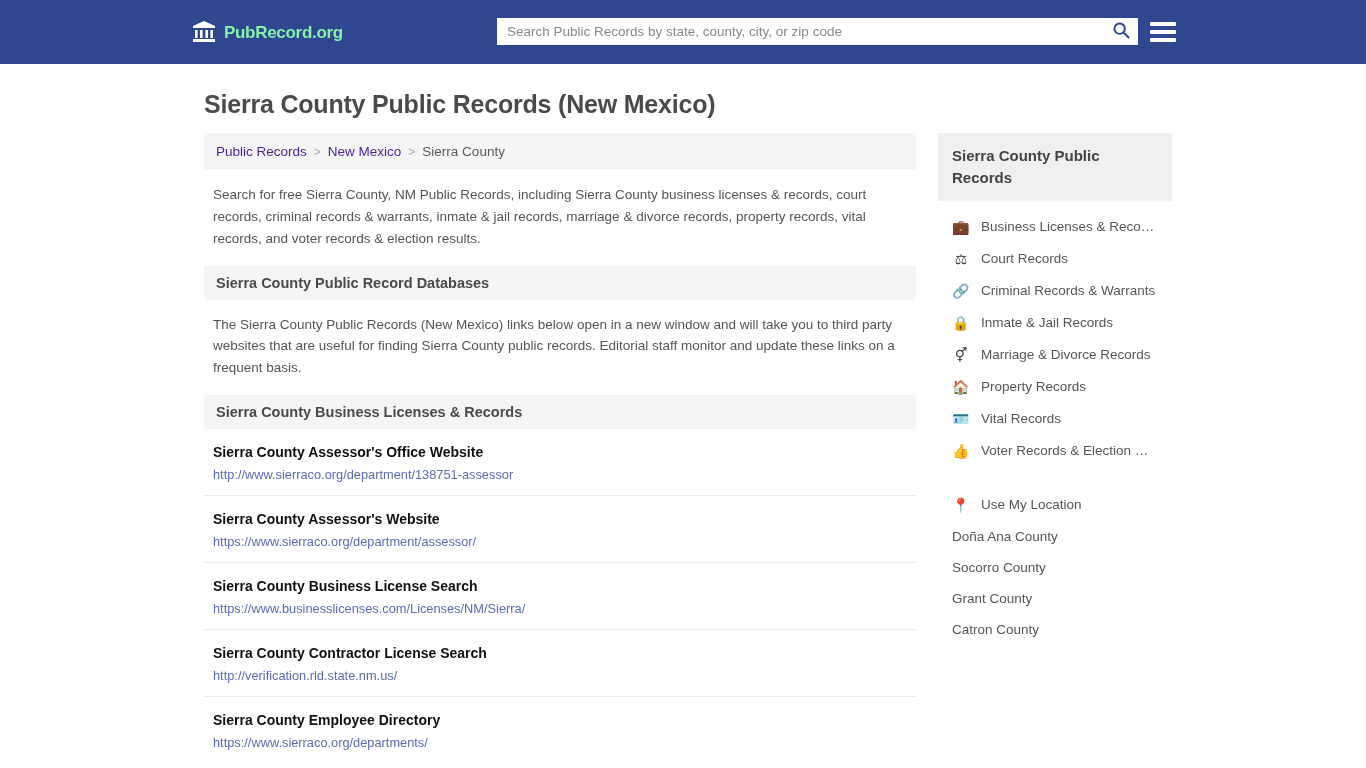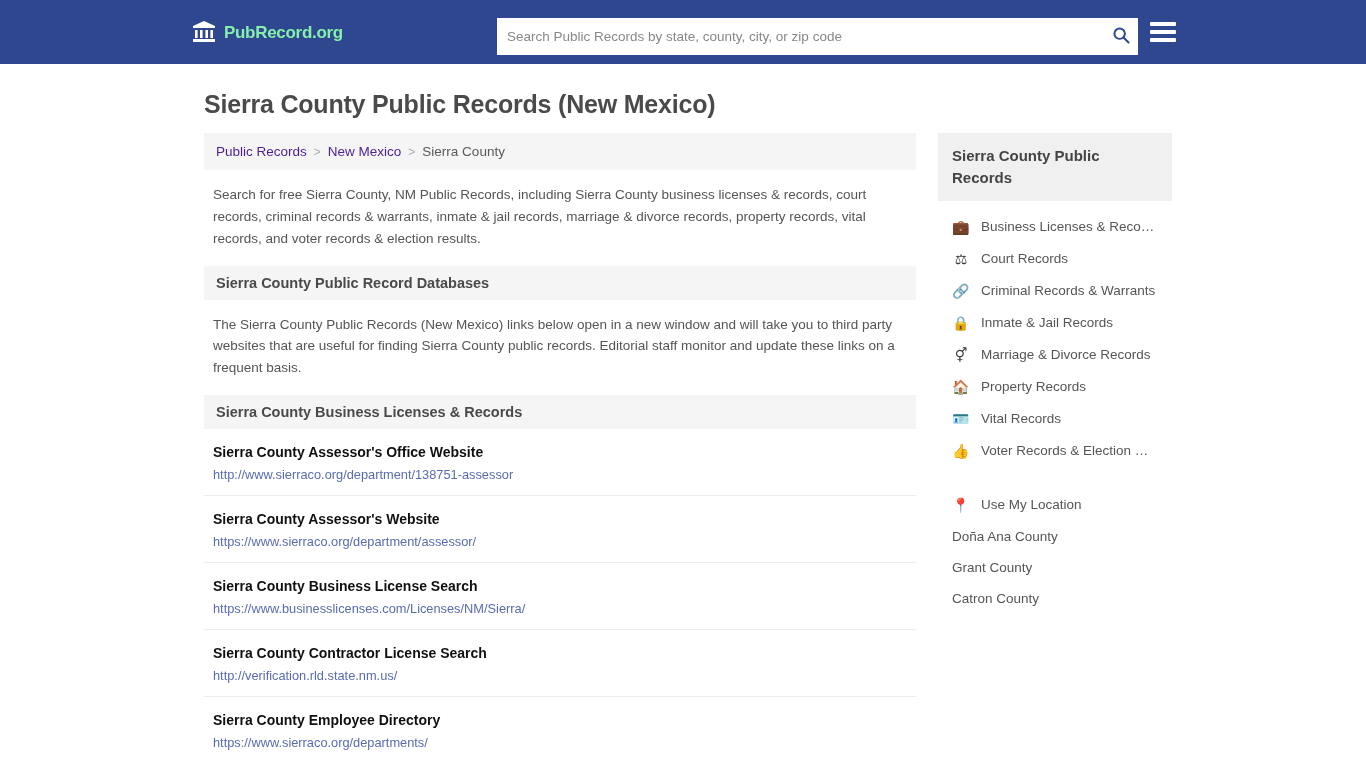--- a/index.html
+++ b/index.html
@@ -42,21 +42,21 @@
     font-weight: bold;
     letter-spacing: -0.3px;
     line-height: 1;
   }
 
   .search-wrap {
     position: absolute;
     left: 497px;
     top: 18px;
     width: 641px;
-    height: 37px;
+    height: 27px;
     background: #ffffff;
     display: flex;
   }
   .search-input {
     flex: 1 1 auto;
     height: 100%;
     border: none;
     outline: none;
     background: transparent;
     padding: 0 10px;
@@ -369,20 +369,23 @@
       <div class="side-card">
         <ul class="side-list">
           <li class="side-item">
             <span class="ico">📍</span>
             <span class="lbl">Use My Location</span>
           </li>
           <li class="side-item no-icon">
             <span class="lbl">Doña Ana County</span>
           </li>
           <li class="side-item no-icon">
+            <span class="lbl">Socorro County</span>
+          </li>
+          <li class="side-item no-icon">
             <span class="lbl">Grant County</span>
           </li>
           <li class="side-item no-icon">
             <span class="lbl">Catron County</span>
           </li>
         </ul>
       </div>
 
     </div>
 

